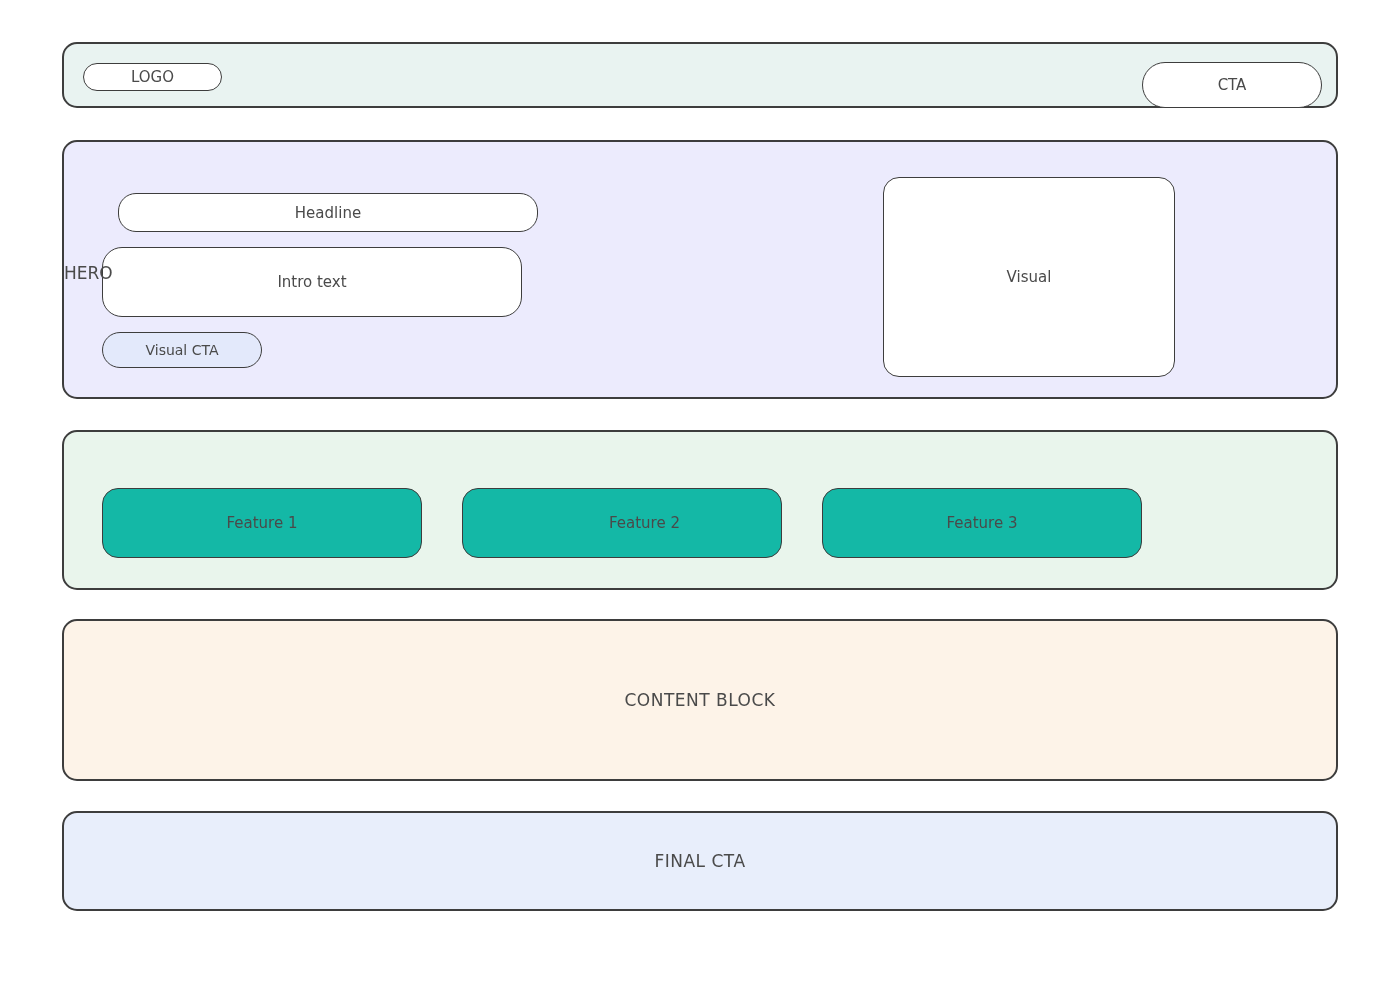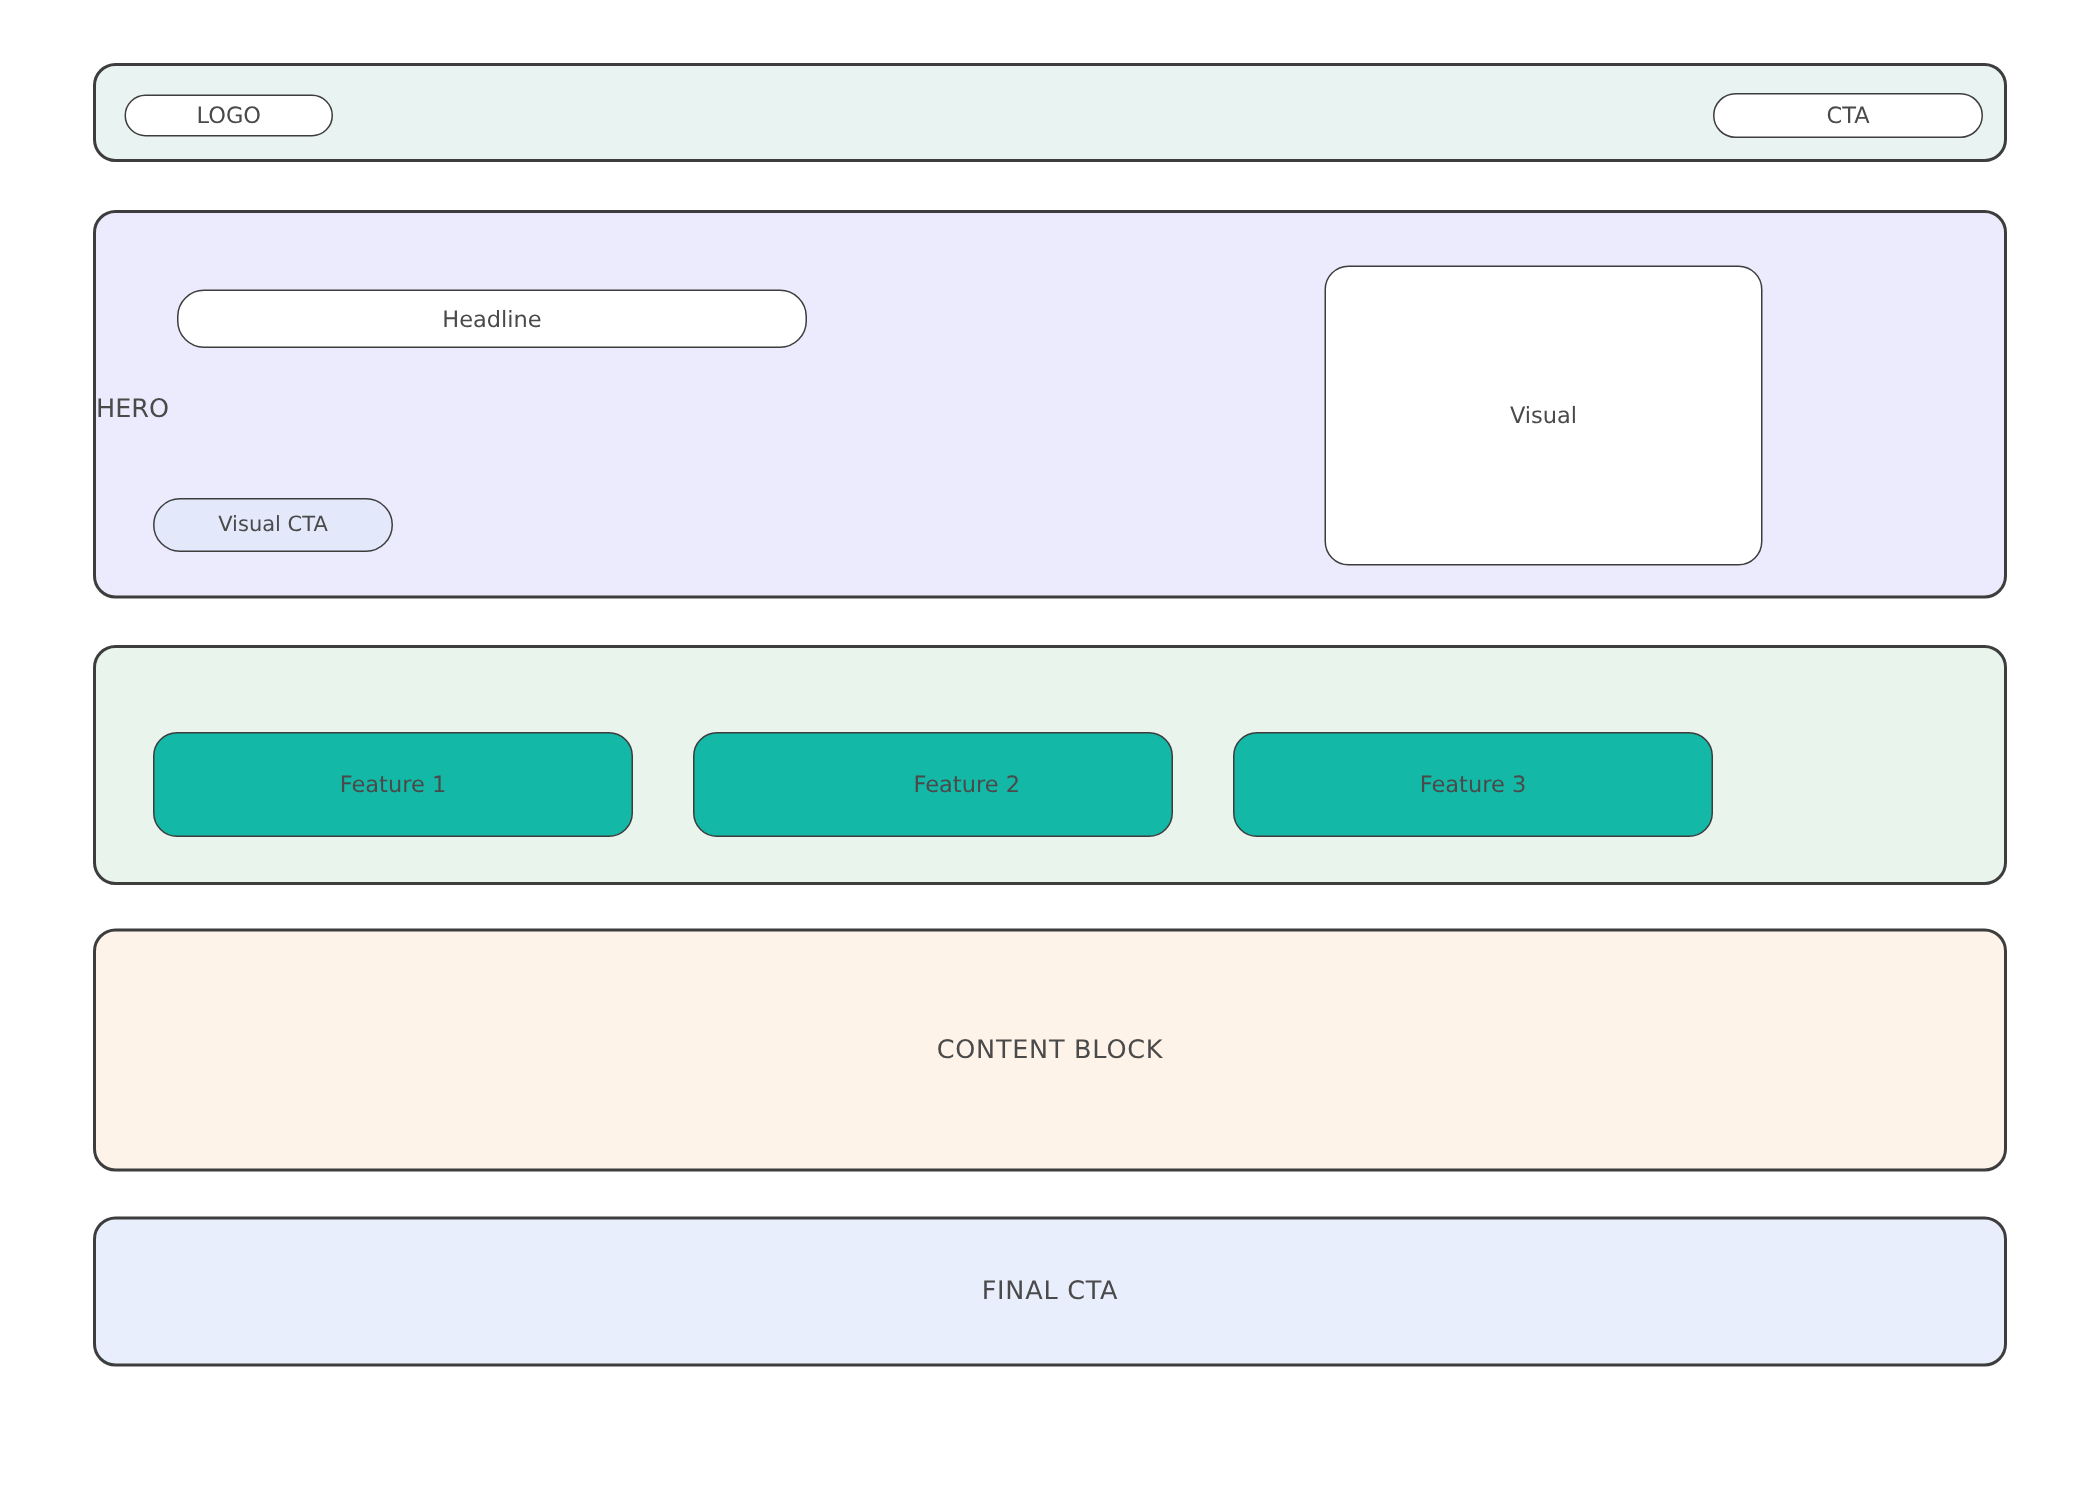--- a/index.html
+++ b/index.html
@@ -30,21 +30,21 @@
   .pill {
     position: absolute;
     box-sizing: border-box;
     background: #ffffff;
     border: 1.5px solid #3d3d3d;
     border-radius: 999px;
     display: flex; align-items: center; justify-content: center;
     font-size: 15px;
   }
   #logo-pill { left: 19px;   top: 19px; width: 139px; height: 28px; }
-  #cta-pill  { left: 1078px; top: 18px; width: 180px; height: 30px; }
+  #cta-pill  { left: 1078px; top: 18px; width: 180px; height: 46px; }
 
   .box {
     position: absolute;
     box-sizing: border-box;
     background: #ffffff;
     border: 1.5px solid #3d3d3d;
     display: flex; align-items: center; justify-content: center;
     font-size: 15px;
   }
   #headline-box { left: 54px;  top: 51px;  width: 420px; height: 39px;  border-radius: 18px; }
@@ -72,20 +72,21 @@
 </head>
 <body>
 
 <div class="section" id="topbar" style="background-color: rgb(233, 243, 241);">
   <div class="pill" id="logo-pill">LOGO</div>
   <div class="pill" id="cta-pill">CTA</div>
 </div>
 
 <div class="section" id="hero" style="background-color: rgb(236, 235, 253);">
   <div class="box" id="headline-box">Headline</div>
+  <div class="box" id="intro-box">Intro text</div>
   <div class="box" id="primary-cta" style="background-color: rgb(227, 233, 251);">Visual CTA</div>
   <div id="hero-label">HERO</div>
   <div class="box" id="visual-box">Visual</div>
 </div>
 
 <div class="section" id="features" style="background-color: rgb(233, 245, 236);">
   <div class="feature-card" id="feature-1">Feature 1</div>
   <div class="feature-card" id="feature-2">Feature 2</div>
   <div class="feature-card" id="feature-3">Feature 3</div>
 </div>

